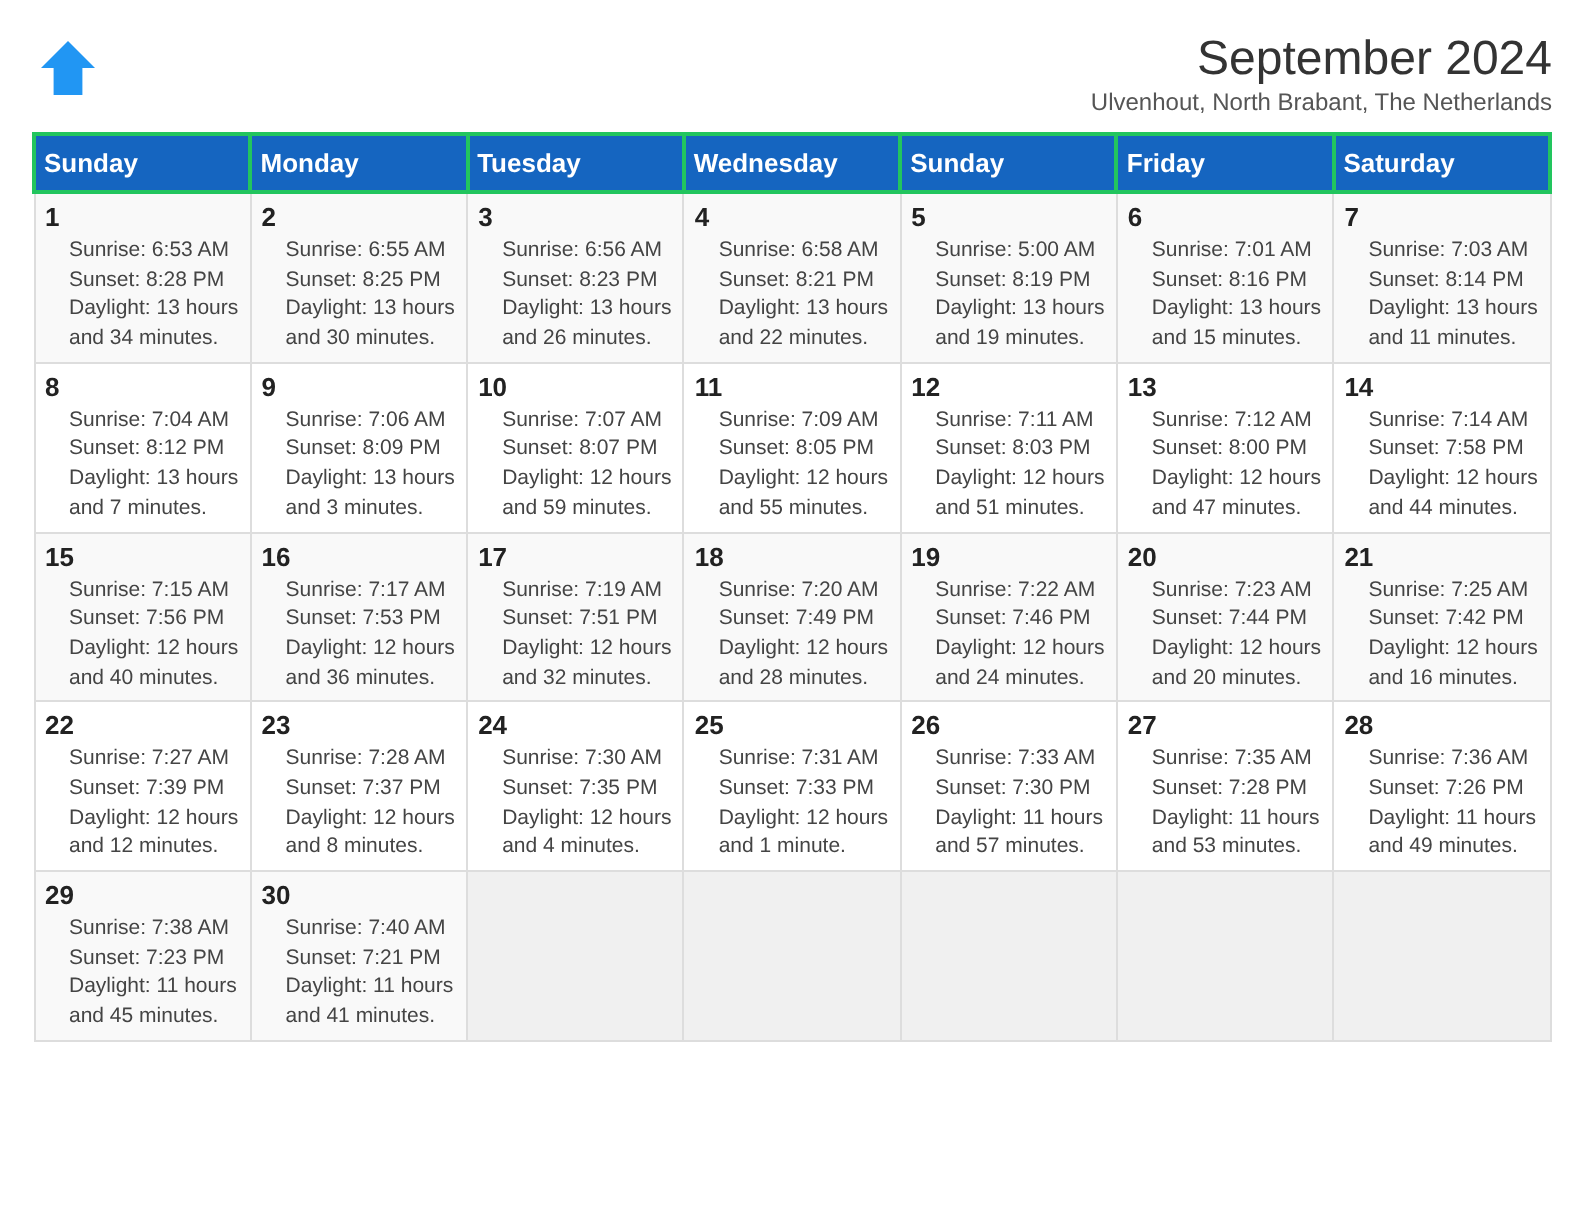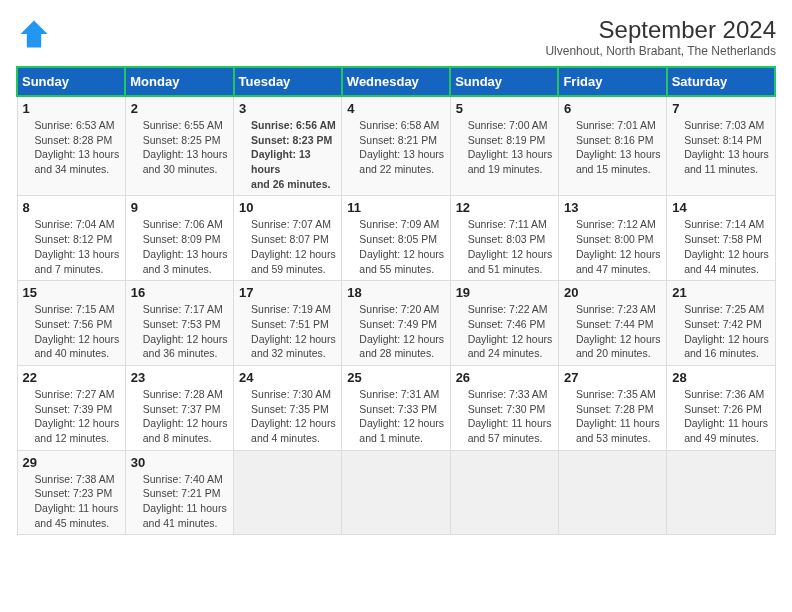--- a/index.html
+++ b/index.html
@@ -129,35 +129,35 @@
         </td>
         <td>
           <span class="day-num">2</span>
           <div class="day-info" style="white-space: pre-line;">Sunrise: 6:55 AM
 Sunset: 8:25 PM
 Daylight: 13 hours
 and 30 minutes.</div>
         </td>
         <td>
           <span class="day-num">3</span>
-          <div class="day-info" style="white-space: pre-line; font-weight: bold;">Sunrise: 6:56 AM
+          <div class="day-info" style="white-space: pre-line;">Sunrise: 6:56 AM
 Sunset: 8:23 PM
 Daylight: 13 hours
 and 26 minutes.</div>
         </td>
         <td>
           <span class="day-num">4</span>
           <div class="day-info" style="white-space: pre-line;">Sunrise: 6:58 AM
 Sunset: 8:21 PM
 Daylight: 13 hours
 and 22 minutes.</div>
         </td>
         <td>
           <span class="day-num">5</span>
-          <div class="day-info" style="white-space: pre-line;">Sunrise: 7:00 AM
+          <div class="day-info" style="white-space: pre-line;">Sunrise: 5:00 AM
 Sunset: 8:19 PM
 Daylight: 13 hours
 and 19 minutes.</div>
         </td>
         <td>
           <span class="day-num">6</span>
           <div class="day-info" style="white-space: pre-line;">Sunrise: 7:01 AM
 Sunset: 8:16 PM
 Daylight: 13 hours
 and 15 minutes.</div>

